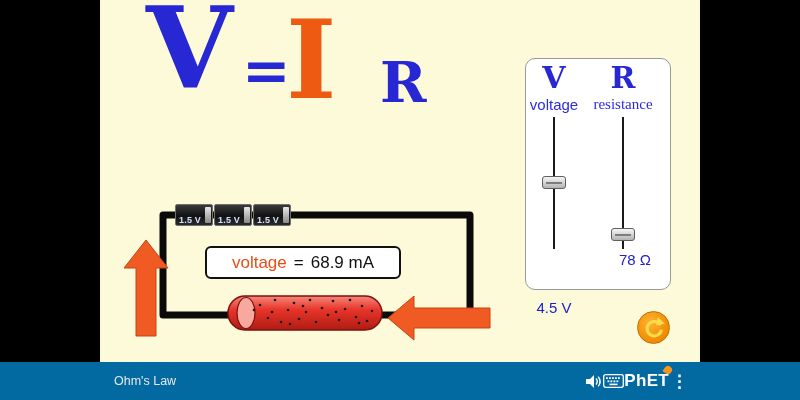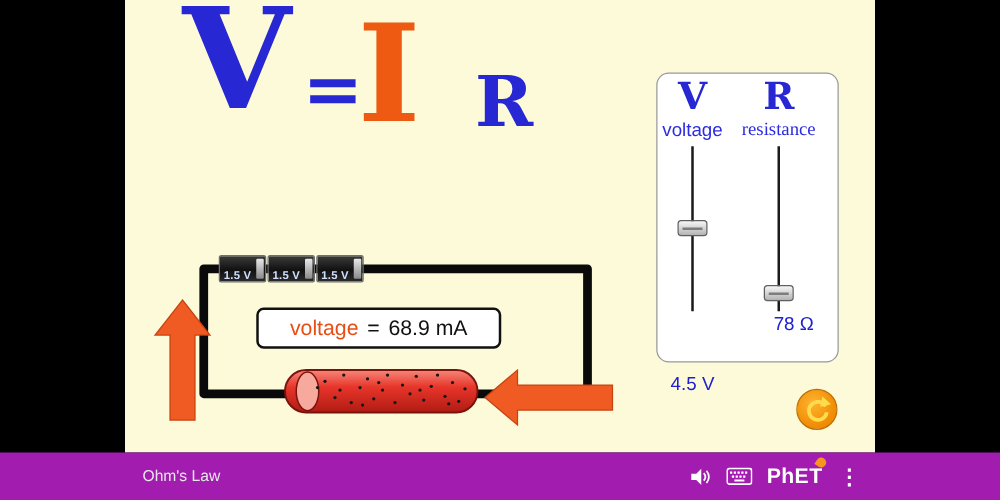--- a/index.html
+++ b/index.html
@@ -60,24 +60,24 @@
   .thumb-v { left:16px; top:117px; } .thumb-r { left:85px; top:169px; }
   .pval { font-size:15px; color:#2020d0; }
   .pv-v { left:-4px; top:192px; width:64px;margin-top:48px; } .pv-r { left:77px; top:192px; width:64px; }
   
   .reset {
     position:absolute; left:537px; top:311px; width:31px; height:31px; border-radius:50%;
     background:radial-gradient(circle at 40% 35%, #ffb330, #ef8b02 70%);
     border:1px solid #c06d00; display:flex; align-items:center; justify-content:center; cursor:pointer;
   }
   
-  .navbar { position:absolute; left:0; top:362px; width:800px; height:38px; background:#a21caf;
+  .navbar { position:absolute; left:0; top:362px; width:800px; height:38px; background:#0369a1;
     display:flex; align-items:center; }
   .nav-title { margin-left:114px; color:#e8e8e8; font-size:12.5px; }
-  .nav-right { position:absolute; right:110px; display:flex; align-items:center; gap:11px; }
+  .nav-right { position:absolute; right:110px; display:flex; align-items:center; }
   .phet-wrap { position:relative; color:#fff; font-weight:bold; font-size:17px; letter-spacing:.3px; }
   .flame { position:absolute; right:-3px; top:-5px; width:8px; height:8px;
     background:#f7941d; border-radius:60% 60% 60% 5%; transform:rotate(35deg); }
   .menu-dots { color:#fff; font-size:17px; font-weight:bold; padding:0 2px; cursor:pointer; }
   .icon-btn { display:flex; align-items:center; cursor:pointer; }
 </style>
 </head>
 <body>
 
 <div class="sim">

